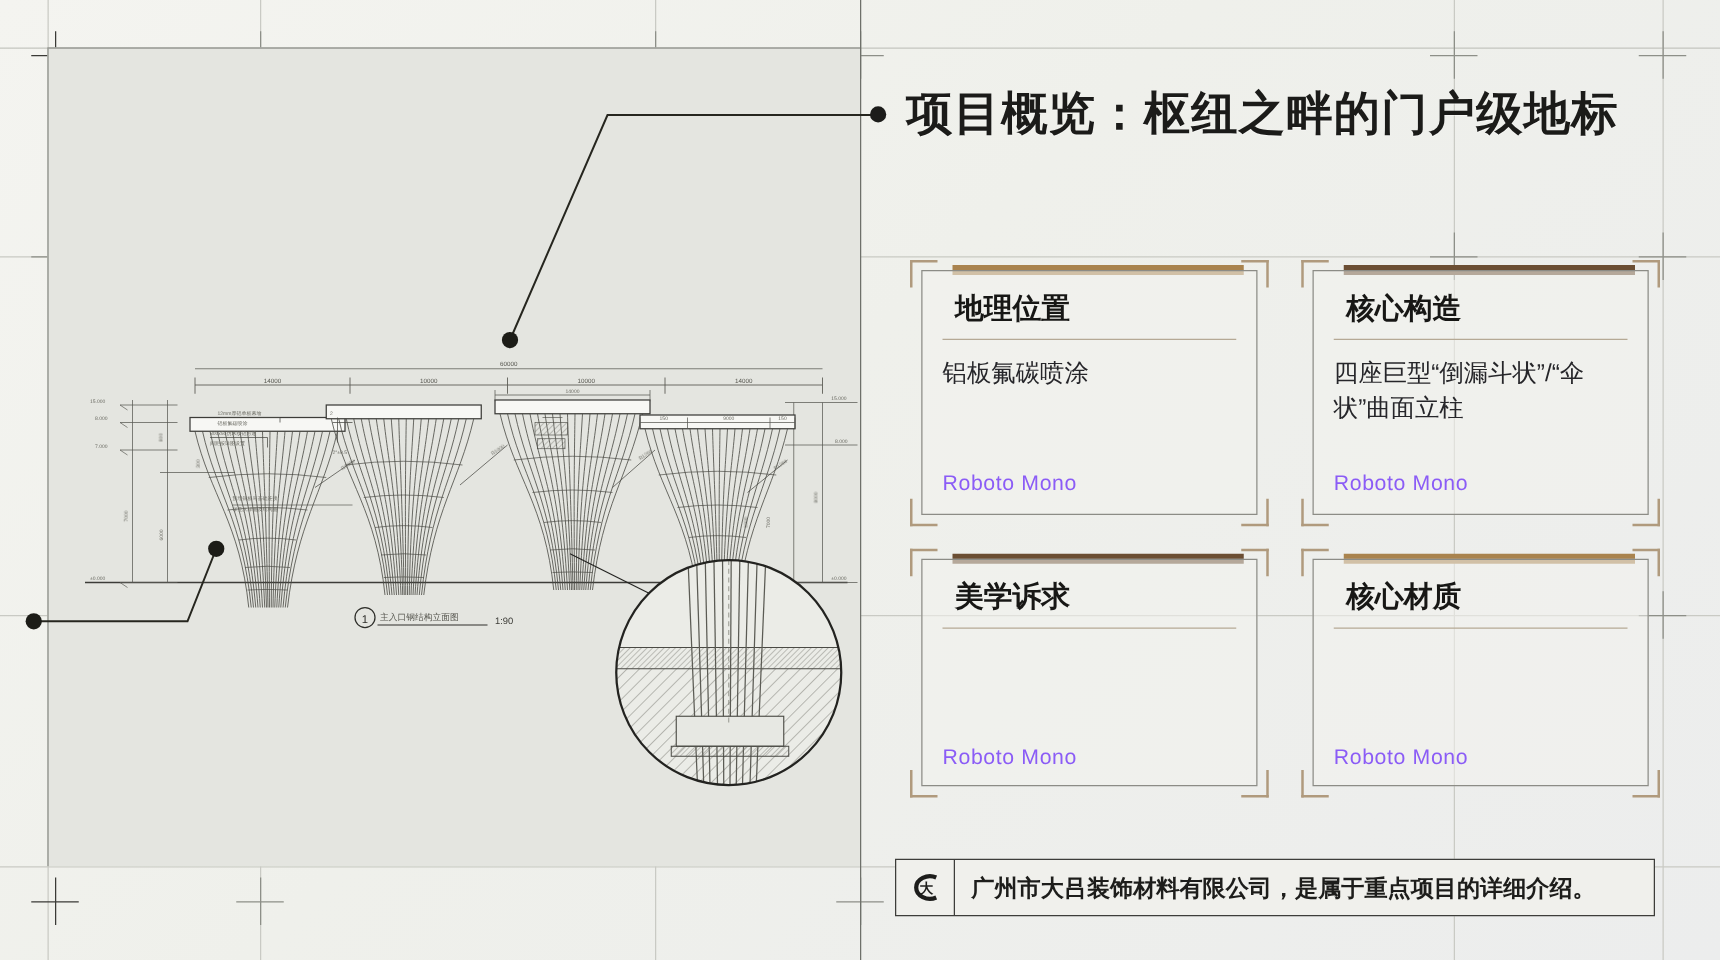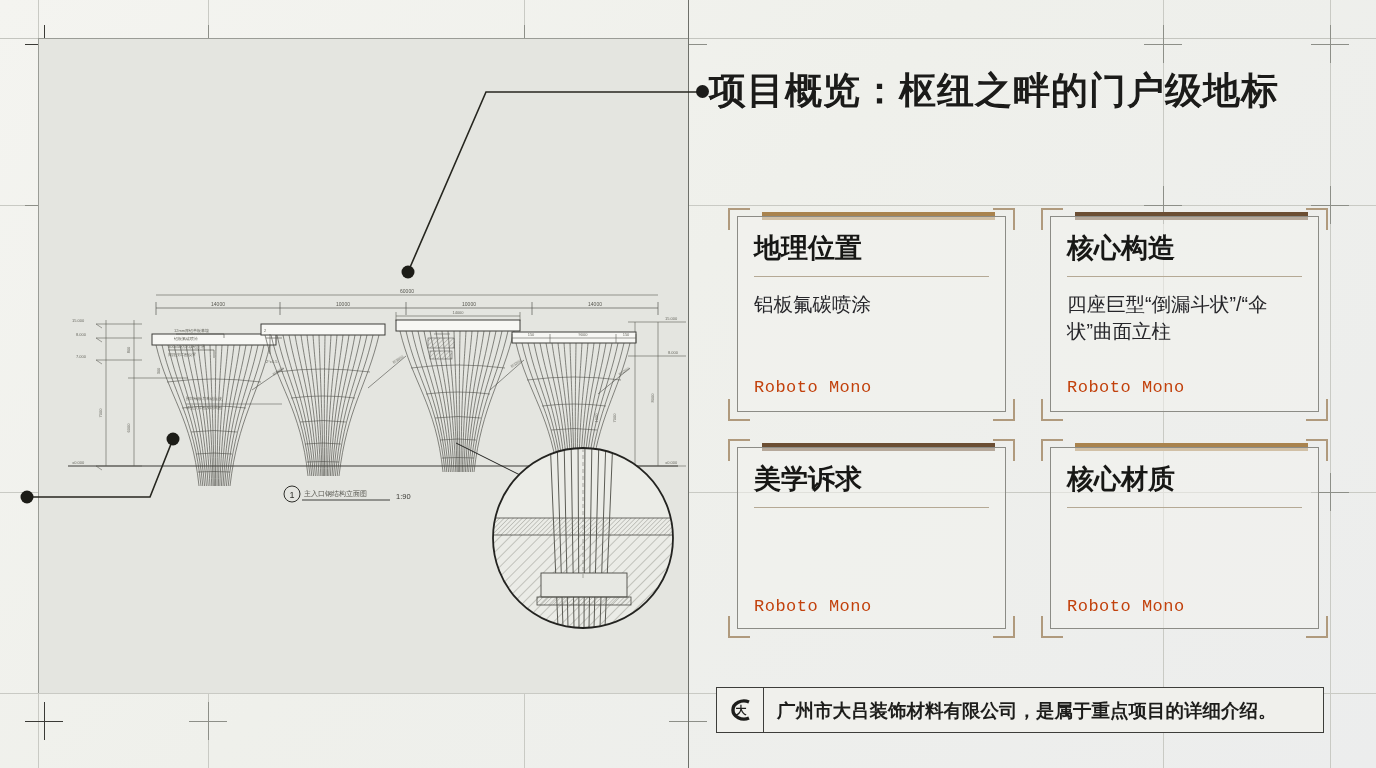--- a/index.html
+++ b/index.html
@@ -28,21 +28,21 @@
     position:absolute;left:38px;top:38px;width:650px;height:655px;
     background:#e4e5e0;
   }
   .panel-edge{position:absolute;background:#9a9c96;}
   #svgDrawing{position:absolute;left:0;top:0;}
 
   
   .divider{position:absolute;left:688px;top:0;bottom:0;width:1.4px;background:#6e706a;}
 
   
-  .title-row{position:absolute;left:696px;top:66px;display:flex;align-items:center;justify-content:flex-end;}
+  .title-row{position:absolute;left:696px;top:66px;display:flex;align-items:center;gap:16px;justify-content:flex-end;}
   .title-dot{width:13px;height:13px;border-radius:50%;background:#1c1c1a;flex:0 0 auto;}
   .title-text{
     font-size:37px;font-weight:bold;color:#1b1b19;letter-spacing:1px;
     white-space:nowrap;text-shadow:0 1px 0 rgba(255,255,255,.45);
   }
 
   
   .cards{position:absolute;left:728px;top:208px;width:600px;height:430px;
          display:grid;grid-template-columns:287px 287px;grid-template-rows:213px 199px;
          column-gap:26px;row-gap:18px;}
@@ -51,27 +51,27 @@
     position:absolute;left:9px;top:8px;right:9px;bottom:9px;
     border:1.3px solid #8c8c86;background:rgba(243,243,239,.55);
     box-sizing:border-box;padding:17px 16px 12px 16px;
   }
   .card-bar{position:absolute;left:34px;top:4px;right:20px;height:8px;}
   .corner{position:absolute;width:20px;height:20px;border:2px solid #b09a7d;}
   .corner.tl{left:0;top:0;border-right:none;border-bottom:none;}
   .corner.tr{right:0;top:0;border-left:none;border-bottom:none;}
   .corner.bl{left:0;bottom:0;border-right:none;border-top:none;}
   .corner.br{right:0;bottom:0;border-left:none;border-top:none;}
-  .card-title{font-size:27px;font-weight:bold;color:#171715;line-height:1.1;margin:0 0 12px 0;}
+  .card-title{font-size:23px;font-weight:bold;color:#171715;line-height:1.1;margin:0 0 12px 10px;}
   .card-rule{height:1px;background:#b5a995;margin:0 0 14px 0;}
   .card-body{font-size:19.5px;color:#26262a;line-height:1.42;font-weight:500;}
   .card-mono{
     position:absolute;left:16px;bottom:14px;
-    font-family:Liberation Mono, monospace;
-    font-size:17px;color:#c2410c;letter-spacing:.5px;
+    font-family:Liberation Sans, sans-serif;
+    font-size:17px;color:#8b5cf6;letter-spacing:.5px;
   }
   .card.compact .card-mono{bottom:12px;}
 
   
   .footer{
     position:absolute;left:716px;top:687px;width:608px;height:46px;
     border:1.6px solid #3d3d3a;background:#f0f0ec;
     display:flex;align-items:center;box-sizing:border-box;
   }
   .footer-logo{

